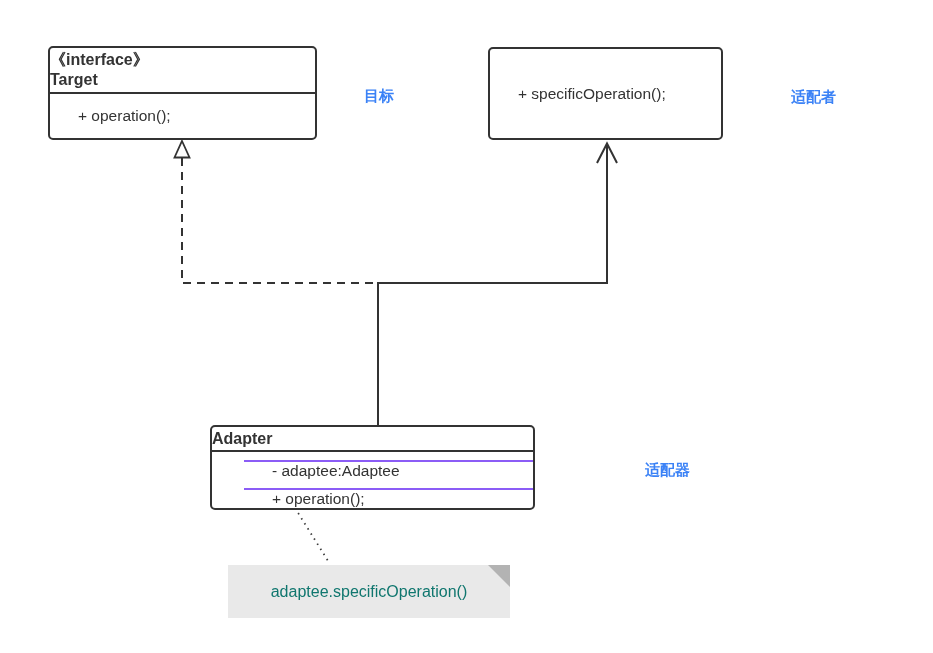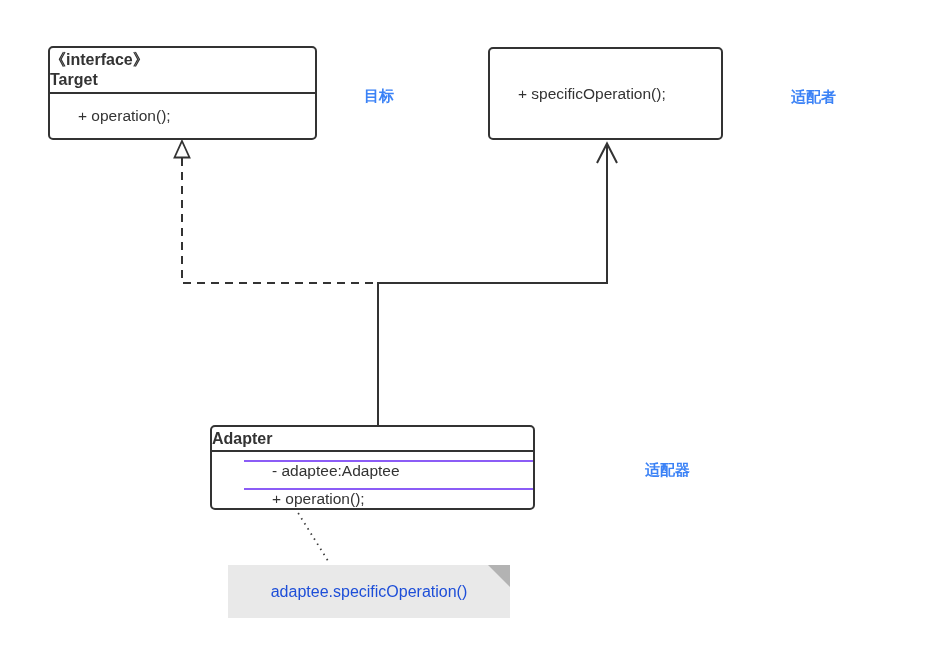--- a/index.html
+++ b/index.html
@@ -60,21 +60,21 @@
     color: #3b82f6;
     white-space: nowrap;
   }
   .note {
     position: absolute;
     background: #e9e9e9;
     display: flex;
     align-items: center;
     justify-content: center;
     font-size: 16px;
-    color: #1d4ed8;
+    color: #0f766e;
   }
   .note-fold {
     position: absolute;
     top: 0;
     right: 0;
     width: 22px;
     height: 22px;
     background: #b3b3b3;
     clip-path: polygon(0 0, 100% 0, 100% 100%);
   }

